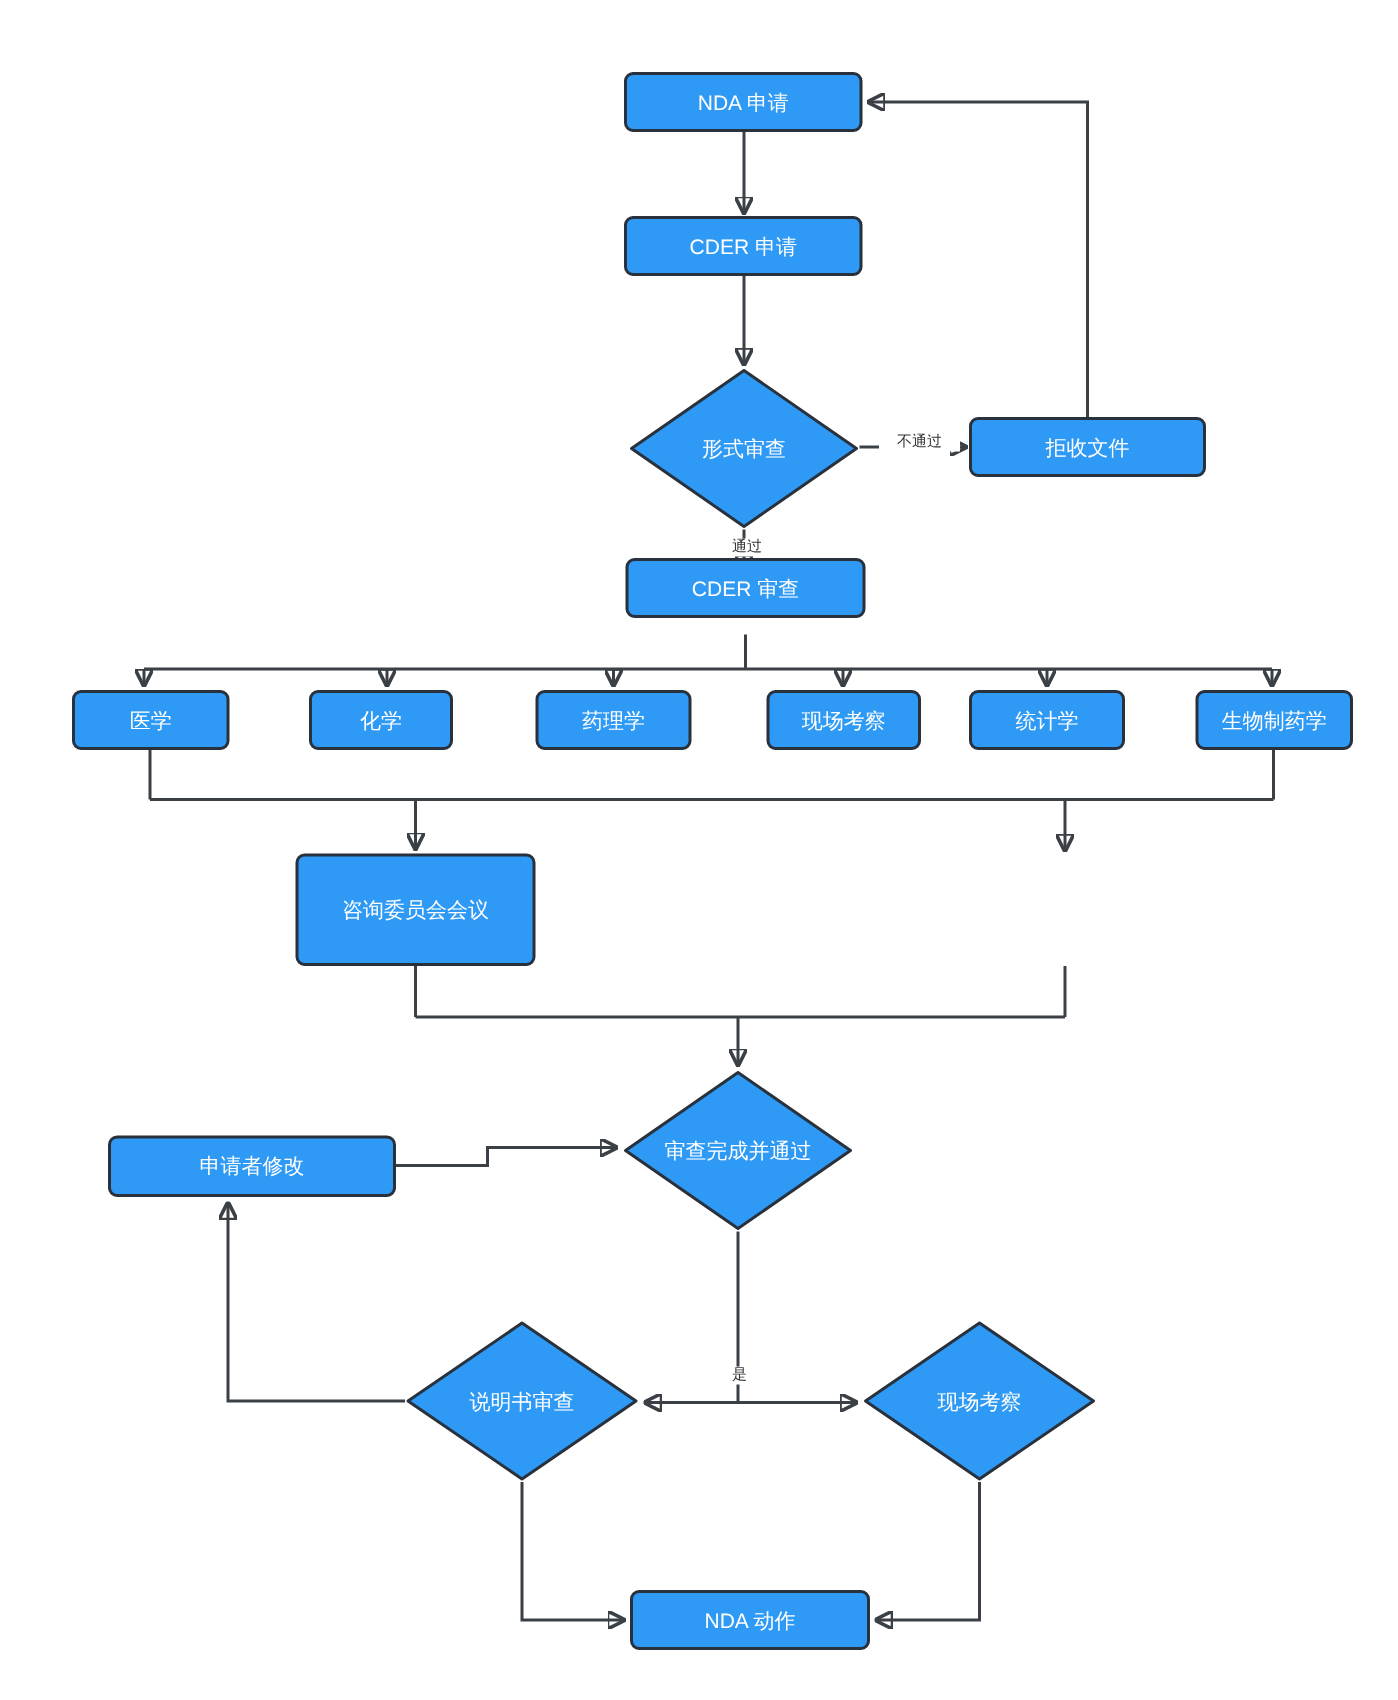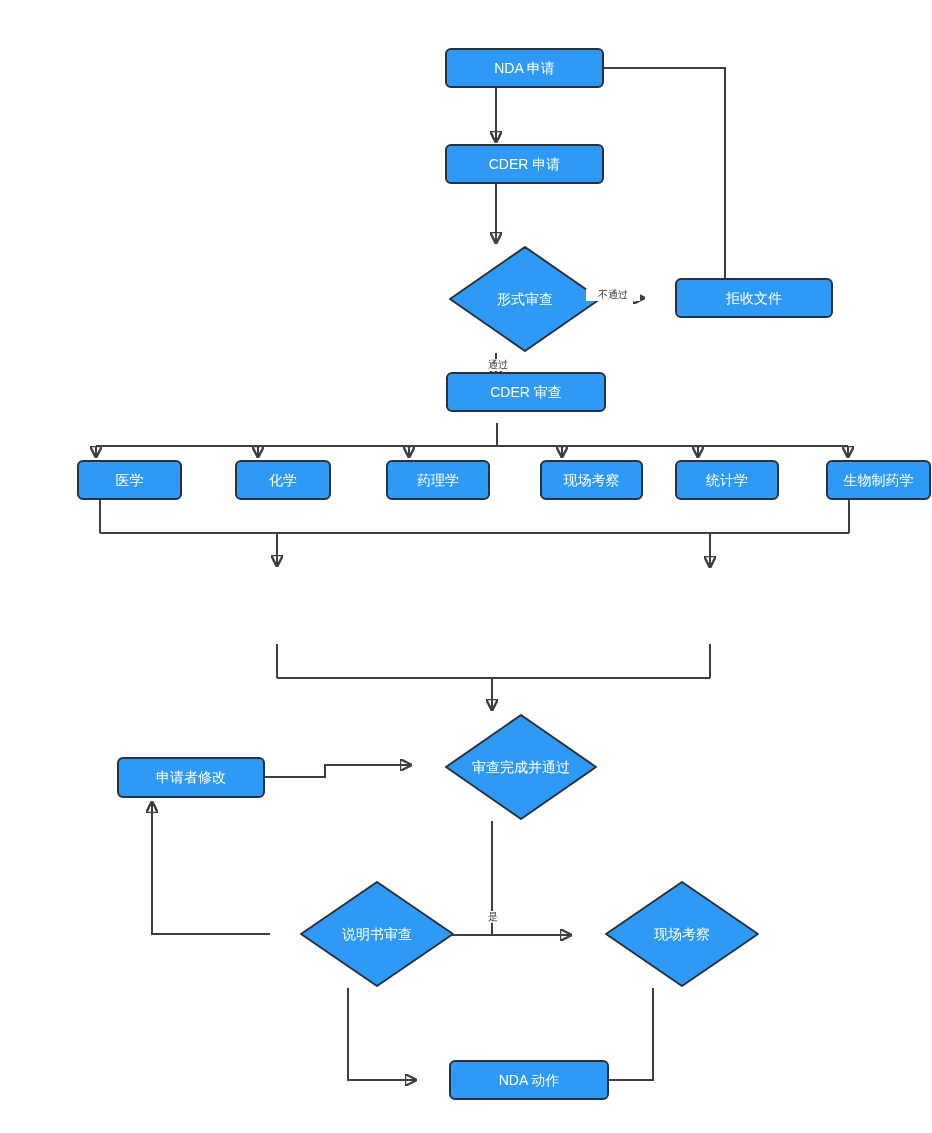--- a/index.html
+++ b/index.html
@@ -10,21 +10,21 @@
     --label-text:#333333;
     --canvas-bg:#FFFFFF;
   }
   html,body{margin:0;padding:0;background:var(--canvas-bg);}
   .canvas{
     position:relative;width:932px;height:1133px;background:var(--canvas-bg);
     font-family:"Liberation Sans","DejaVu Sans",sans-serif;overflow:hidden;
   }
   .edges{position:absolute;left:0;top:0;width:932px;height:1133px;z-index:1;}
   .edges path{fill:none;stroke:var(--line);stroke-width:2;}
-  .node{position:absolute;z-index:2;display:flex;align-items:center;justify-content:center;margin-left:29px;}
+  .node{position:absolute;z-index:2;display:flex;align-items:center;justify-content:center;}
   .node.rect{
     background:var(--node-fill);
     border:2px solid var(--node-border);
     border-radius:6px;
     box-sizing:border-box;
   }
   .node-label{
     color:var(--node-text);font-size:14px;line-height:1.2;text-align:center;
     white-space:nowrap;z-index:3;
   }
@@ -125,23 +125,26 @@
   </div>
 
   <div class="node rect" style="left:646px;top:460px;width:104px;height:40px">
     <span class="node-label">统计学</span>
   </div>
 
   <div class="node rect" style="left:797px;top:460px;width:105px;height:40px">
     <span class="node-label">生物制药学</span>
   </div>
 
+  <div class="node rect" style="left:197px;top:569px;width:160px;height:75px">
+    <span class="node-label">咨询委员会会议</span>
+  </div>
 
 
-  <div class="node rect" style="left:88px;top:757px;width:148px;height:41px">
+  <div class="node rect" style="left:72px;top:757px;width:192px;height:41px">
     <span class="node-label">申请者修改</span>
   </div>
 
   <div class="node rect" style="left:420px;top:1060px;width:160px;height:40px">
     <span class="node-label">NDA 动作</span>
   </div>
 
   <div class="node diamond" style="left:419px;top:245px;width:154px;height:108px">
     <svg viewBox="0 0 154 108" preserveAspectRatio="none">
       <polygon points="77,2 152,54 77,106 2,54"></polygon>

